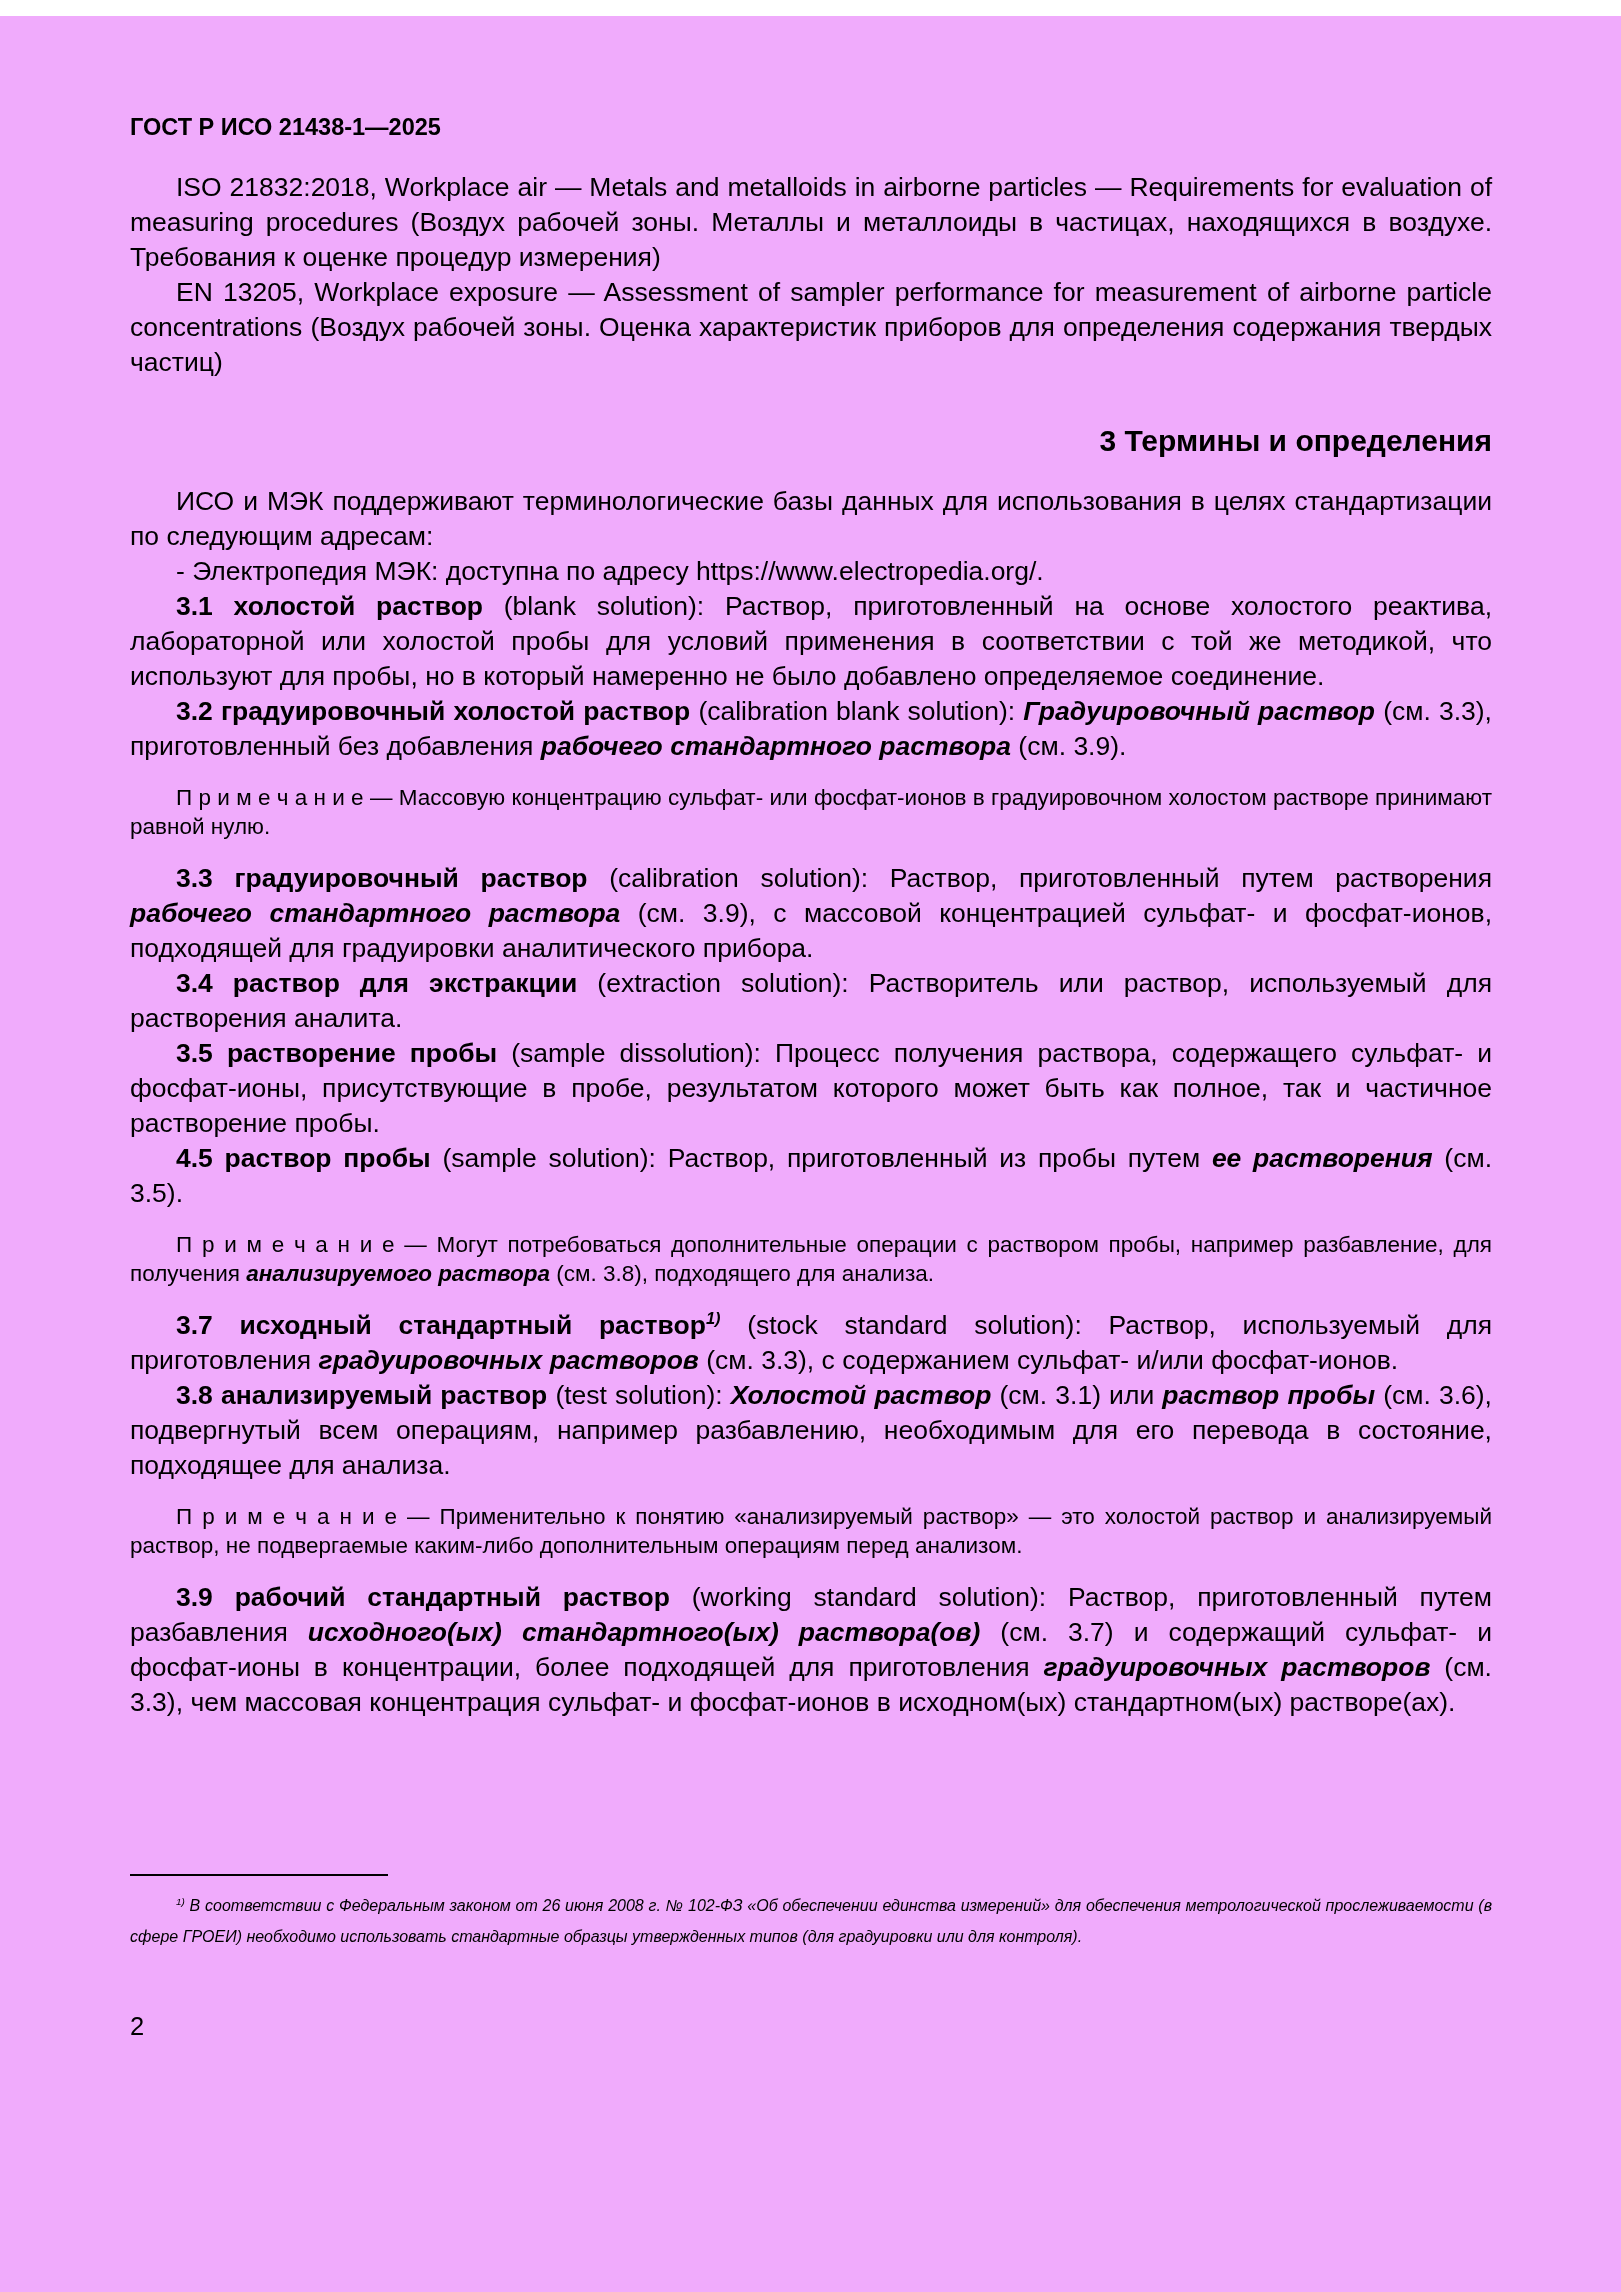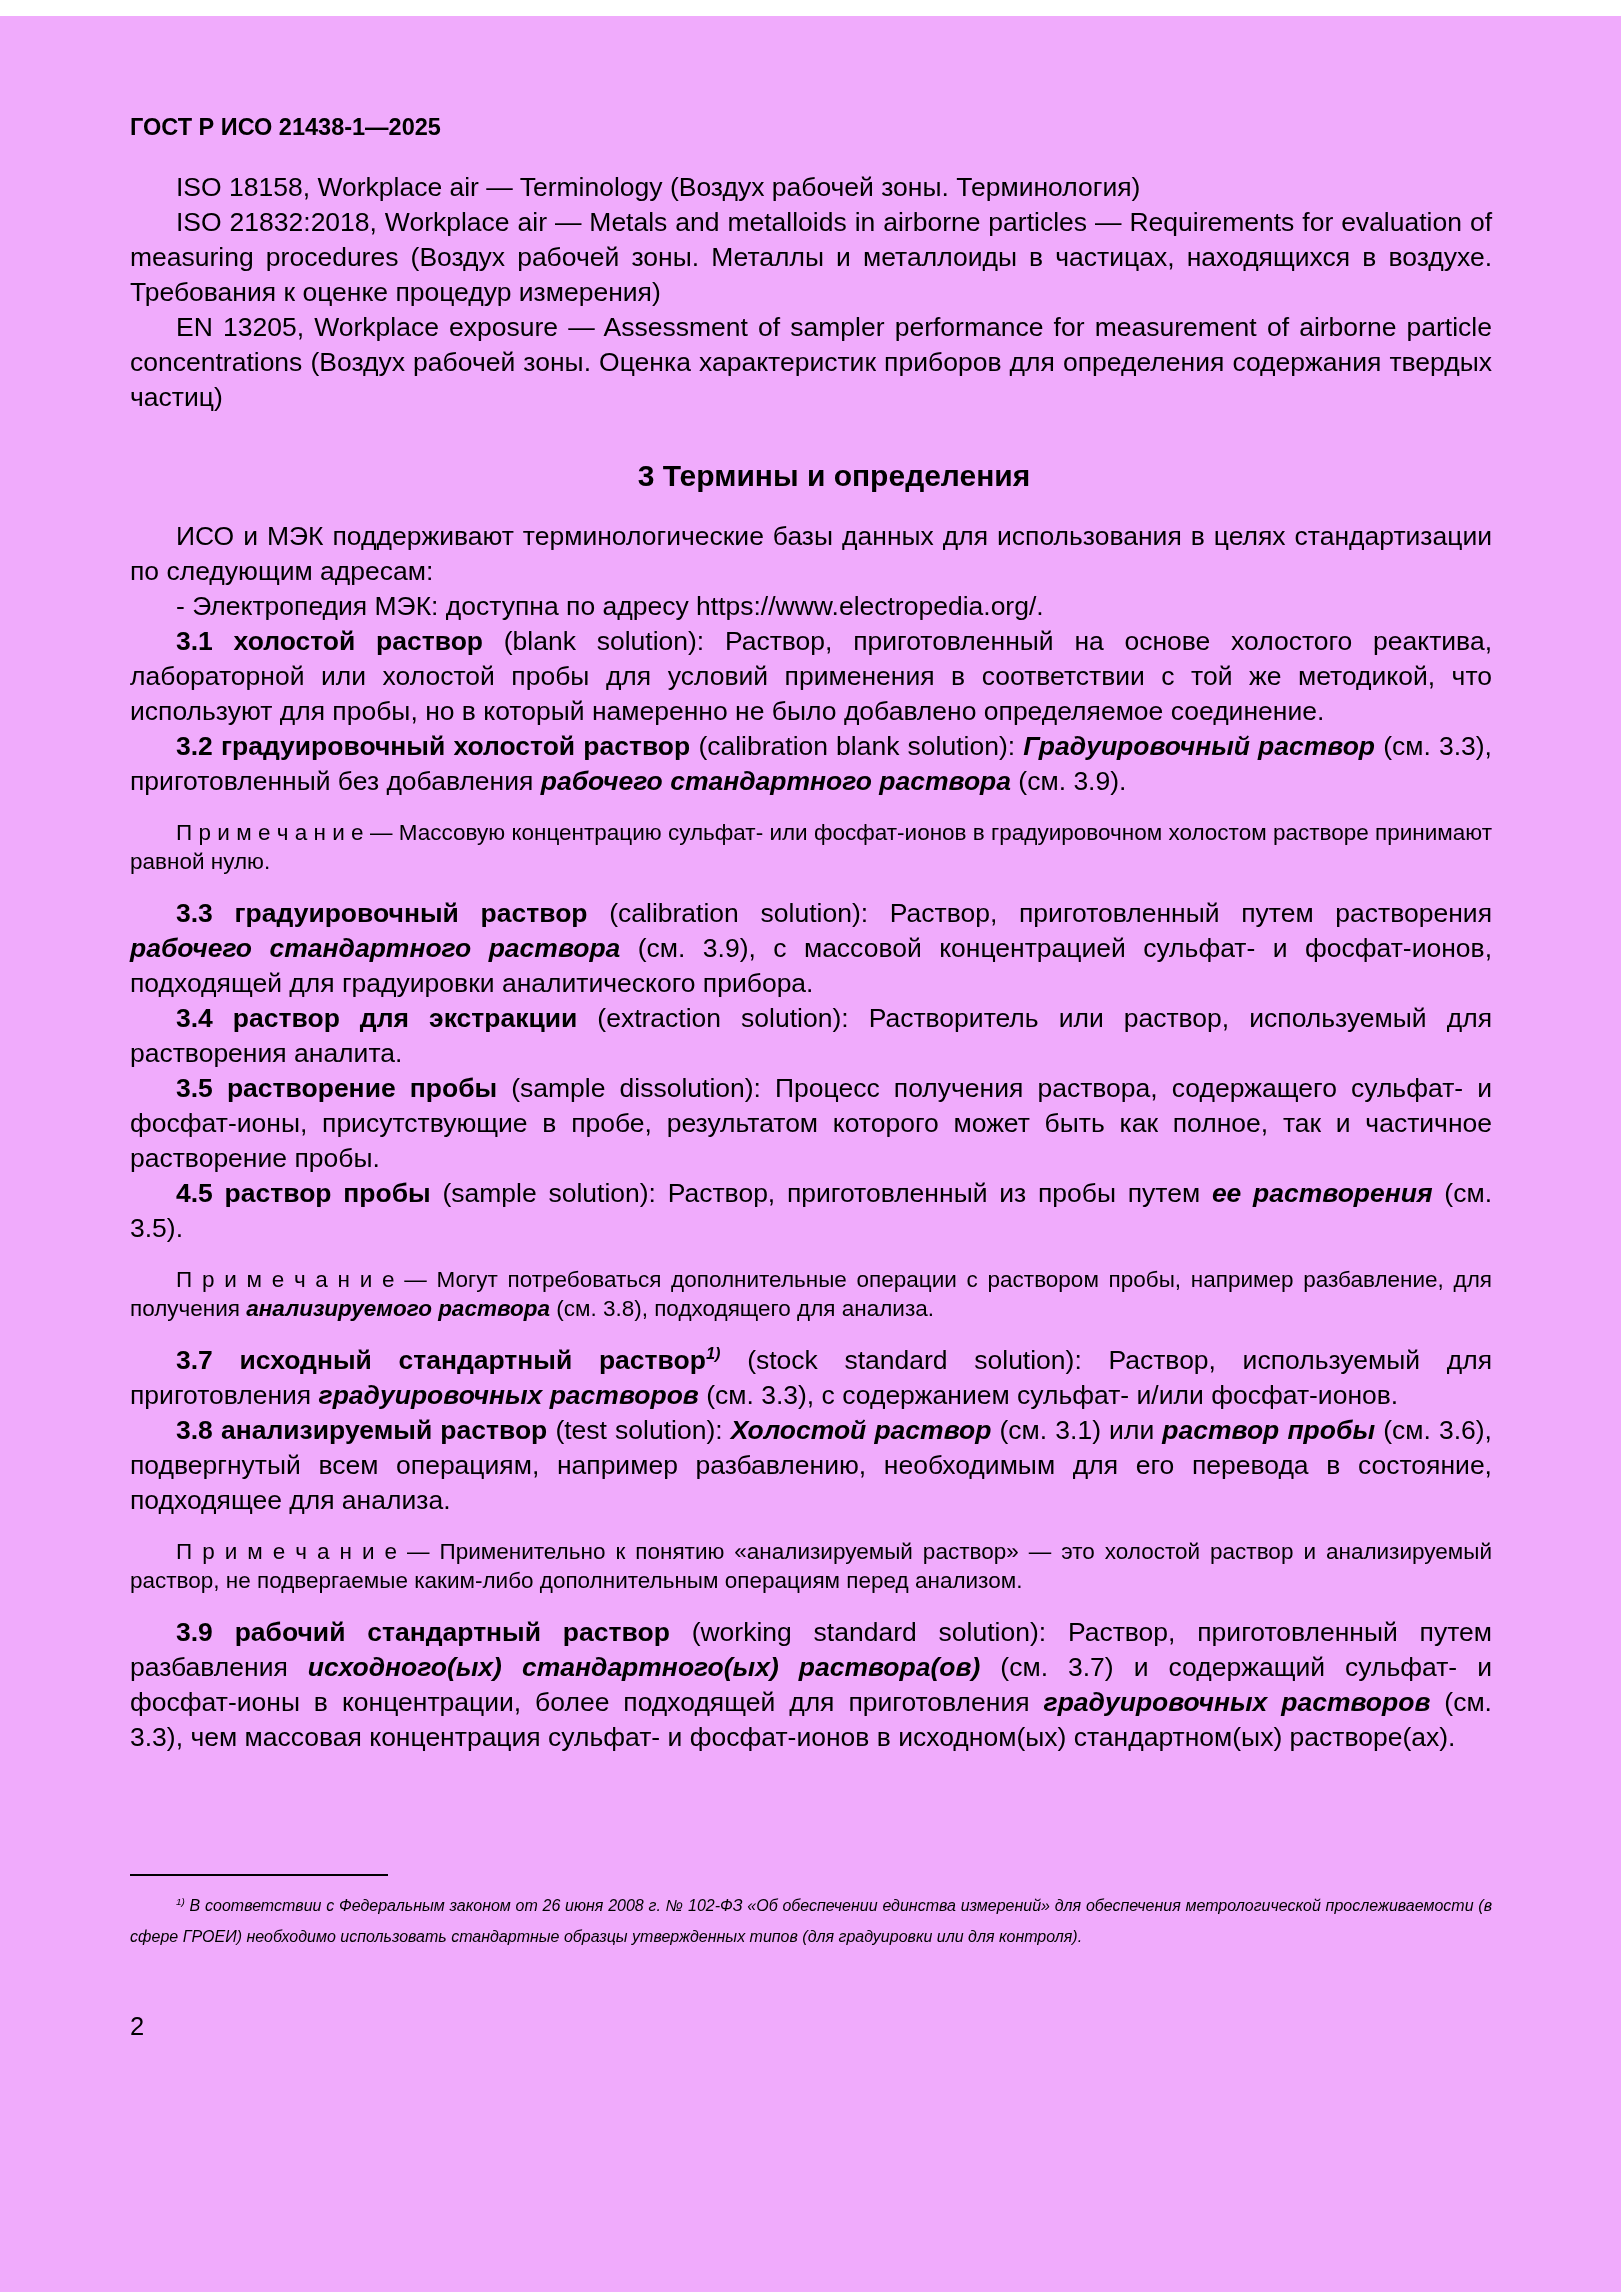--- a/index.html
+++ b/index.html
@@ -24,21 +24,21 @@
     font-size: 26.5px;
     line-height: 35px;
     text-align: justify;
   }
   .para { margin: 0; text-indent: 46px; }
   .h2 {
     font-size: 30px;
     font-weight: 700;
     margin: 43px 0 25.5px 0;
     text-indent: 46px;
-    text-align: center;
+    text-align: right;
   }
   .note {
     font-size: 22.5px;
     line-height: 29px;
     margin: 19.6px 0;
     text-indent: 46px;
   }
   .footnote-area {
     position: absolute;
     left: 130px;
@@ -70,21 +70,20 @@
   .run-sup { vertical-align: super; font-size: 0.62em; line-height: 0; }
 </style>
 </head>
 <body>
 
 <div class="page">
 
   <header class="doc-header">ГОСТ Р ИСО 21438-1—2025</header>
 
   <main class="doc-body">
-    <p class="para"><span>ISO 18158, Workplace air — Terminology (Воздух рабочей зоны. Терминология)</span></p>
     <p class="para"><span>ISO 21832:2018, Workplace air — Metals and metalloids in airborne particles — Requirements for evaluation of measuring procedures (Воздух рабочей зоны. Металлы и металлоиды в частицах, находящихся в воздухе. Требования к оценке процедур измерения)</span></p>
     <p class="para"><span>EN 13205, Workplace exposure — Assessment of sampler performance for measurement of airborne particle concentrations (Воздух рабочей зоны. Оценка характеристик приборов для определения содержания твердых частиц)</span></p>
 
     <p class="h2"><span class="run-b">3 Термины и определения</span></p>
 
     <p class="para"><span>ИСО и МЭК поддерживают терминологические базы данных для использования в целях стандартизации по следующим адресам:</span></p>
     <p class="para"><span>- Электропедия МЭК: доступна по адресу https://www.electropedia.org/.</span></p>
 
     <p class="para"><span class="run-b">3.1 холостой раствор </span><span>(blank solution): Раствор, приготовленный на основе холостого реактива, лабораторной или холостой пробы для условий применения в соответствии с той же методикой, что используют для пробы, но в который намеренно не было добавлено определяемое соединение.</span></p>
     <p class="para"><span class="run-b">3.2 градуировочный холостой раствор </span><span>(calibration blank solution): </span><span class="run-i">Градуировочный раствор</span><span> (см. 3.3), приготовленный без добавления </span><span class="run-i">рабочего стандартного раствора</span><span> (см. 3.9).</span></p>

